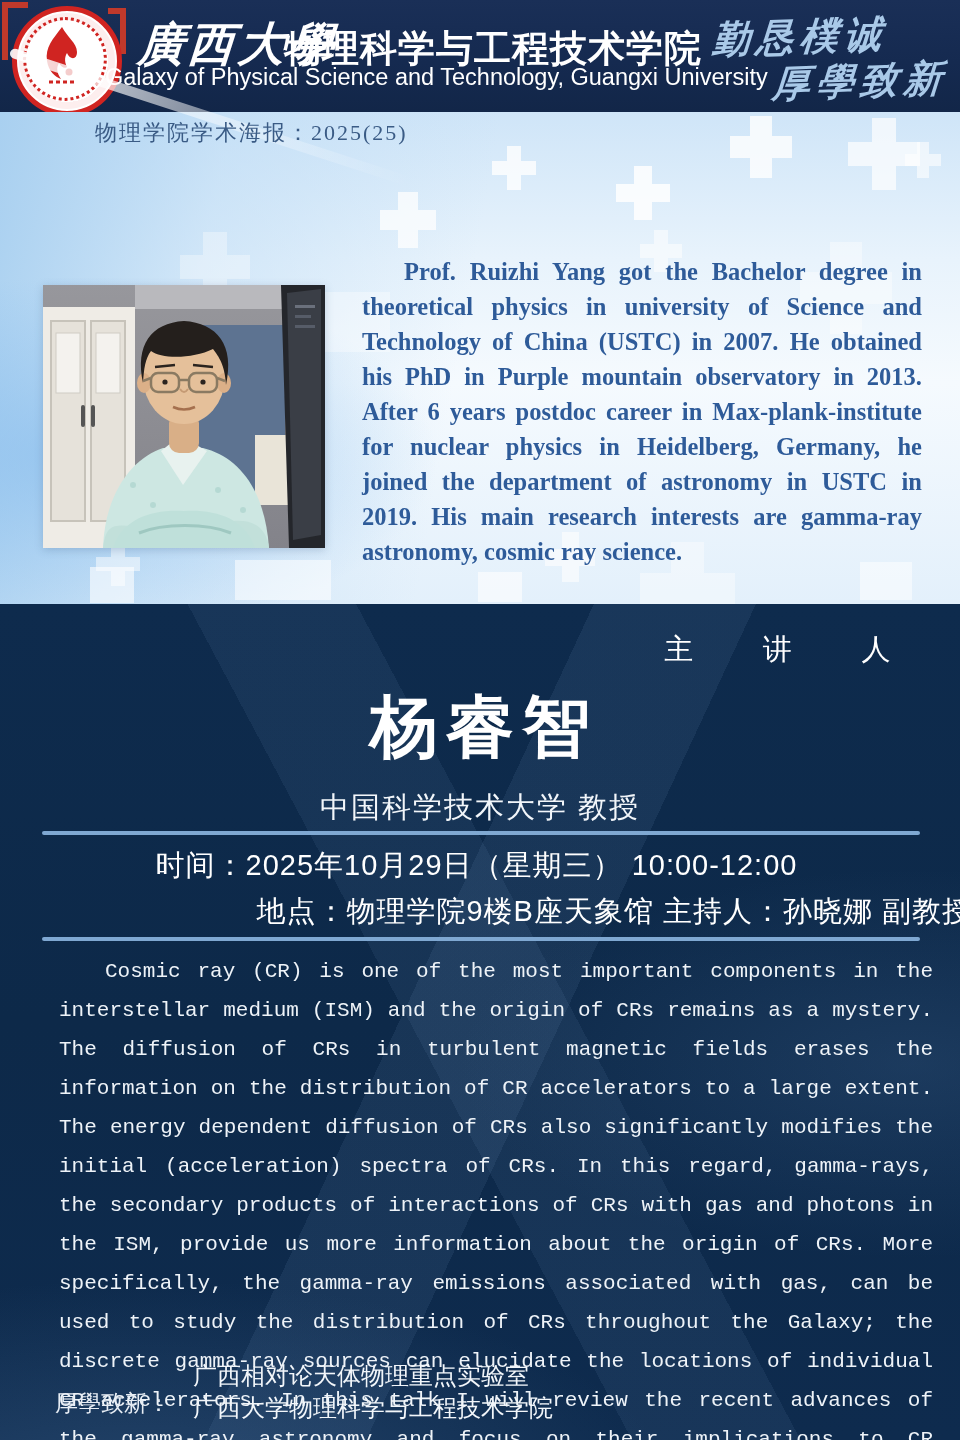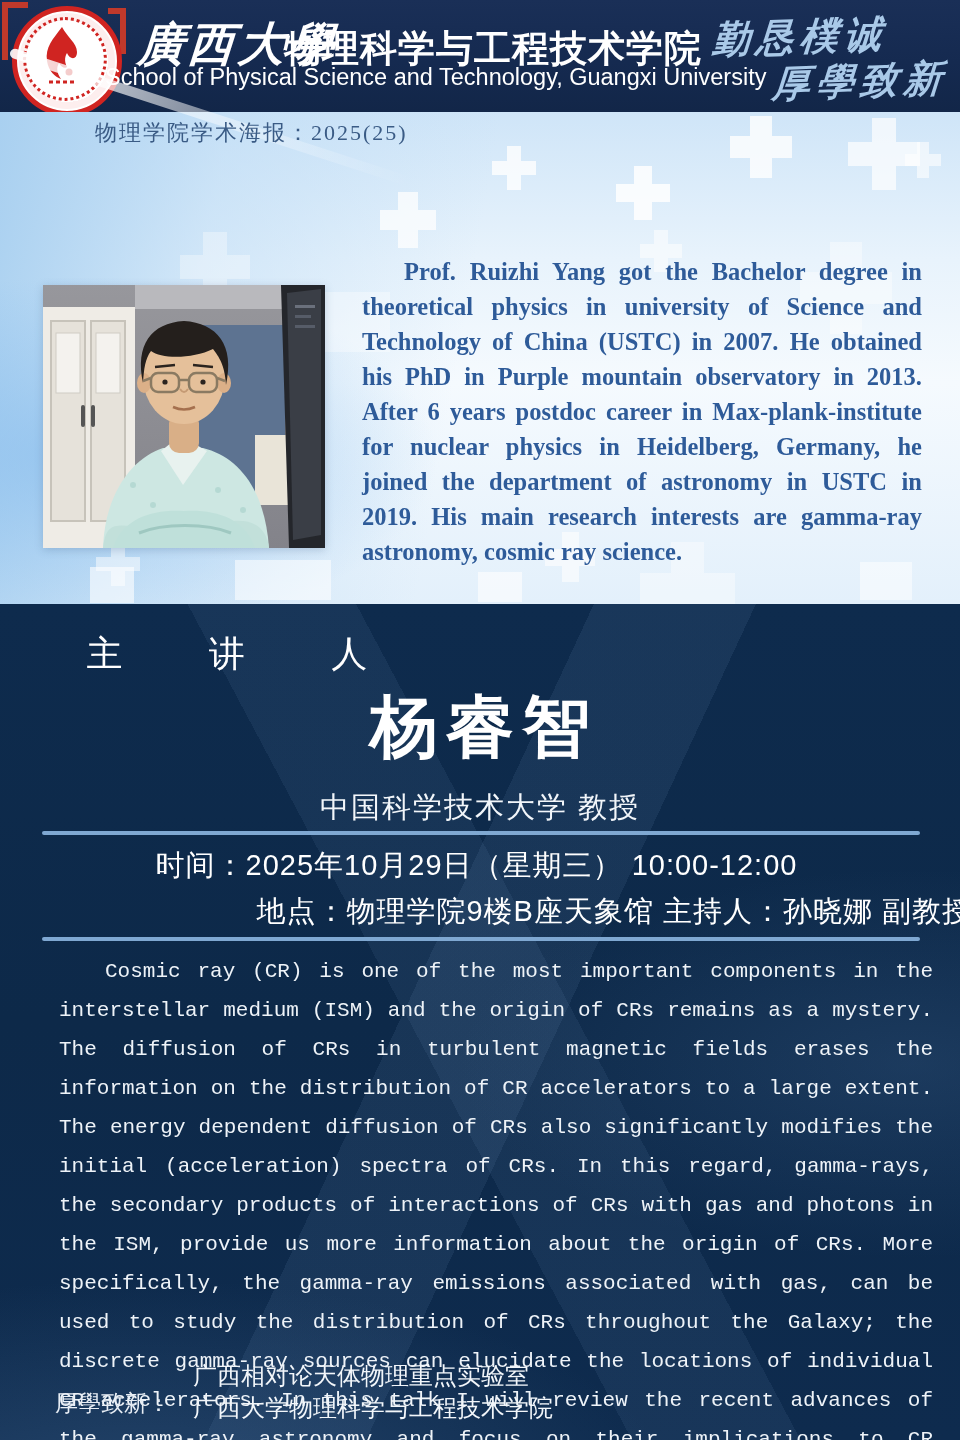--- a/index.html
+++ b/index.html
@@ -53,22 +53,22 @@
        font-size:24.5px;line-height:35px;text-align:justify;text-indent:42px;margin-top:12px;}
 
   
   .dark{left:0;top:604px;width:960px;height:836px;
         background:
           radial-gradient(ellipse 900px 380px at 15% 108%,rgba(90,130,175,.30),transparent 60%),
           radial-gradient(ellipse 700px 300px at 95% 55%,rgba(80,120,168,.22),transparent 65%),
           linear-gradient(115deg,transparent 44%,rgba(125,162,205,.10) 44%,rgba(125,162,205,.10) 56%,transparent 56%),
           linear-gradient(62deg,transparent 45%,rgba(125,162,205,.09) 45%,rgba(125,162,205,.09) 57%,transparent 57%),
           linear-gradient(180deg,#0e2b4d 0%,#0d2949 50%,#0e2b4e 100%);}
-  .spk-label{left:0;top:630px;width:960px;text-align:left;color:#fff;
-        font-size:36px;font-weight:500;letter-spacing:2.4em;padding-left:2.4em;box-sizing:border-box;}
+  .spk-label{left:0;top:630px;width:960px;text-align:right;color:#fff;
+        font-size:29px;font-weight:500;letter-spacing:2.4em;padding-left:2.4em;box-sizing:border-box;}
   .spk-name{left:0;top:682px;width:960px;text-align:center;color:#fff;
         font-size:68px;font-weight:600;letter-spacing:0.12em;padding-left:0.12em;box-sizing:border-box;}
   .spk-affil{left:0;top:788px;width:960px;text-align:center;color:#f2f6fa;
         font-size:29px;letter-spacing:2px;}
   .divider{left:42px;width:878px;height:4px;background:#7fa8d2;border-radius:2px;}
   .d1{top:831px;} .d2{top:937px;}
   .time-line{left:0;top:846px;width:953px;text-align:center;color:#fff;font-size:29px;letter-spacing:1px;}
   .loc-line{left:12px;top:892px;width:960px;text-align:right;color:#fff;font-size:29px;letter-spacing:1px;}
   .abstract{left:59px;top:952px;width:874px;color:#eef3f8;
         font-family:Liberation Mono, monospace;font-size:21px;line-height:39px;
@@ -89,21 +89,21 @@
       <div class="seal-ring"></div>
       <svg width="46" height="62" viewBox="0 0 46 62">
         <path d="M23 2 C14 14 6 22 8 36 C9.5 46 16 52 22 54 C18 48 17 43 20 38 C22 42 26 44 28 42 C26 38 25 33 28 28 C30 34 38 36 38 27 C38 18 28 12 23 2 Z" fill="#d02421"></path>
         <circle cx="30" cy="47" r="3.5" fill="#d02421"></circle>
         <path d="M10 57 L36 57" stroke="#d02421" stroke-width="3" stroke-dasharray="4 3"></path>
       </svg>
     </div>
 
     <div class="abs uni-name-cn">廣西大學</div>
     <div class="abs school-name-cn">物理科学与工程技术学院</div>
-    <div class="abs school-name-en">School of Physical Science and Technology, Guangxi University</div>
+    <div class="abs school-name-en">Galaxy of Physical Science and Technology, Guangxi University</div>
     <div class="abs motto1">勤恳樸诚</div>
     <div class="abs motto2">厚學致新</div>
   </div>
 
   <div class="abs light">
     <div class="streak"></div>
 
     <div>
       <div class="plus" style="left:380px;top:80px;width:56px;height:56px;opacity:.75;"></div>
       <div class="plus" style="left:492px;top:34px;width:44px;height:44px;opacity:.8;"></div>

